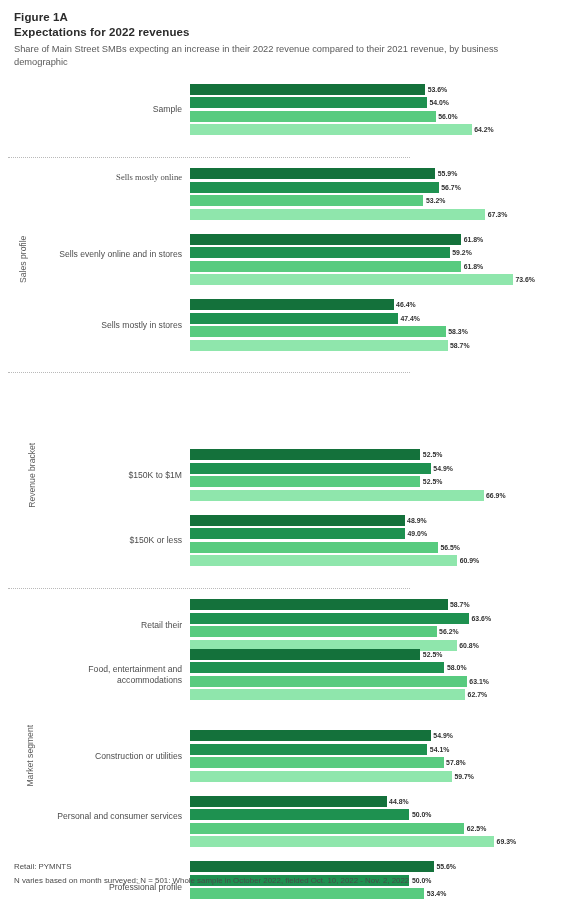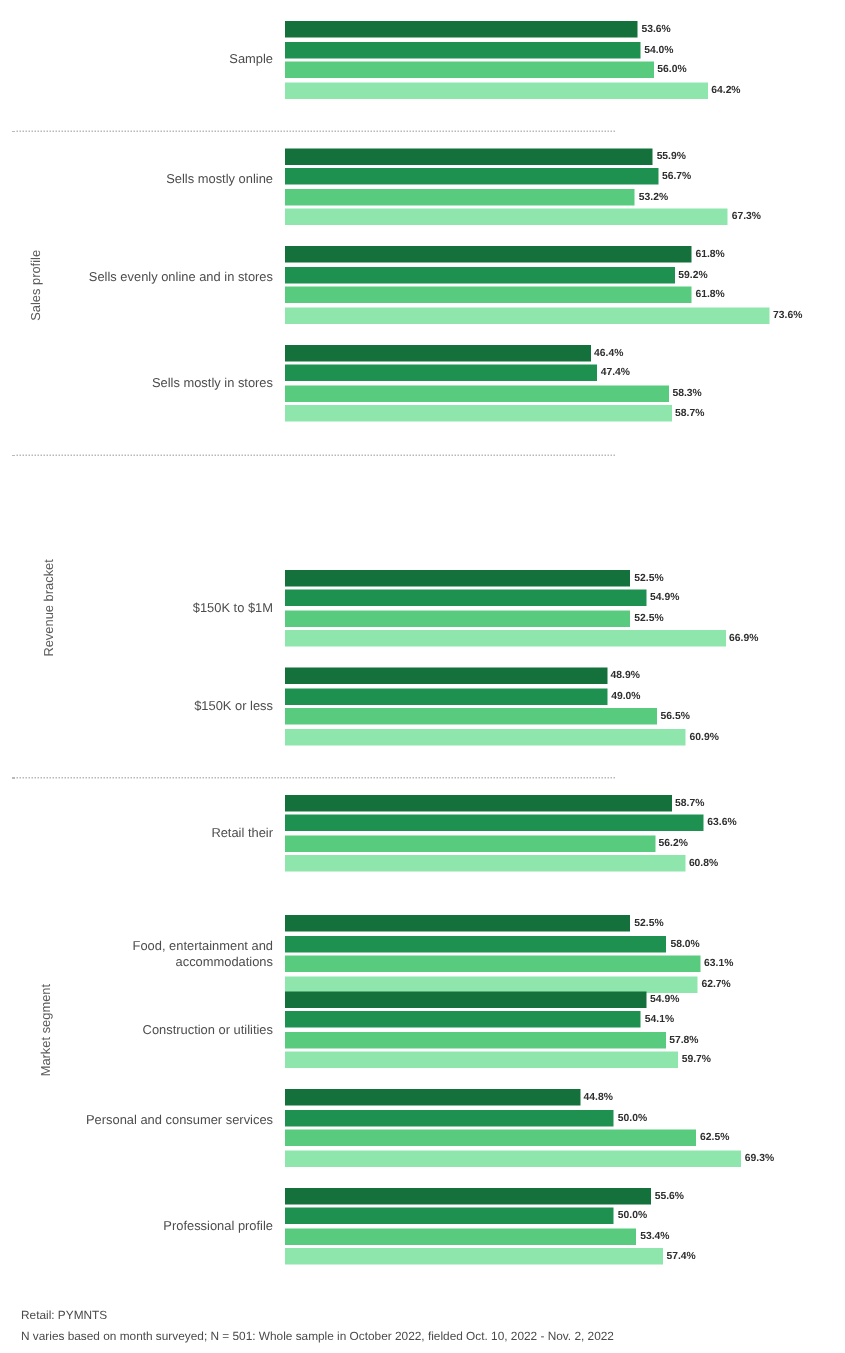--- a/index.html
+++ b/index.html
@@ -85,20 +85,25 @@
     font-size: 7.9px;
     color: #4a4a4a;
     line-height: 1.75;
   }
 </style>
 </head>
 <body>
 
 <div class="page">
 
+  <div class="header">
+    <div class="fig-num">Figure 1A</div>
+    <div class="fig-title">Expectations for 2022 revenues</div>
+    <div class="fig-sub">Share of Main Street SMBs expecting an increase in their 2022 revenue compared to their 2021 revenue, by business demographic</div>
+  </div>
 
   <div class="chart" id="chart-root">
       <div class="cat-row" style="top: 4px; height: 51.5px;">
         <div class="cat-label" style="top: 20.35px;">Sample</div>
         <div class="bars">
           <div class="bar-line">
             <div class="bar" style="width: 235.17px; background: rgb(20, 113, 59);"></div>
             <div class="bar-val" style="left: 235.17px;">53.6%</div>
           </div>
           <div class="bar-line">
@@ -110,21 +115,21 @@
             <div class="bar-val" style="left: 245.7px;">56.0%</div>
           </div>
           <div class="bar-line">
             <div class="bar" style="width: 281.678px; background: rgb(143, 230, 172);"></div>
             <div class="bar-val" style="left: 281.678px;">64.2%</div>
           </div>
         </div>
       </div>
       <div class="separator" style="top: 77px;"></div>
       <div class="cat-row" style="top: 88.5px; height: 51.5px;">
-        <div class="cat-label" style="top: 15px;">Sells mostly online</div>
+        <div class="cat-label" style="top: 4px; font-family: Liberation Serif, serif;">Sells mostly online</div>
         <div class="bars">
           <div class="bar-line">
             <div class="bar" style="width: 245.261px; background: rgb(20, 113, 59);"></div>
             <div class="bar-val" style="left: 245.261px;">55.9%</div>
           </div>
           <div class="bar-line">
             <div class="bar" style="width: 248.771px; background: rgb(30, 145, 80);"></div>
             <div class="bar-val" style="left: 248.771px;">56.7%</div>
           </div>
           <div class="bar-line">
@@ -237,21 +242,21 @@
           <div class="bar-line">
             <div class="bar" style="width: 246.577px; background: rgb(88, 203, 127);"></div>
             <div class="bar-val" style="left: 246.577px;">56.2%</div>
           </div>
           <div class="bar-line">
             <div class="bar" style="width: 266.76px; background: rgb(143, 230, 172);"></div>
             <div class="bar-val" style="left: 266.76px;">60.8%</div>
           </div>
         </div>
       </div>
-      <div class="cat-row" style="top: 600px; height: 49px;">
+      <div class="cat-row" style="top: 569px; height: 49px;">
         <div class="cat-label" style="top: 14.95px;">Food, entertainment and accommodations</div>
         <div class="bars">
           <div class="bar-line">
             <div class="bar" style="width: 230.344px; background: rgb(20, 113, 59);"></div>
             <div class="bar-val" style="left: 230.344px;">52.5%</div>
           </div>
           <div class="bar-line">
             <div class="bar" style="width: 254.475px; background: rgb(30, 145, 80);"></div>
             <div class="bar-val" style="left: 254.475px;">58.0%</div>
           </div>

